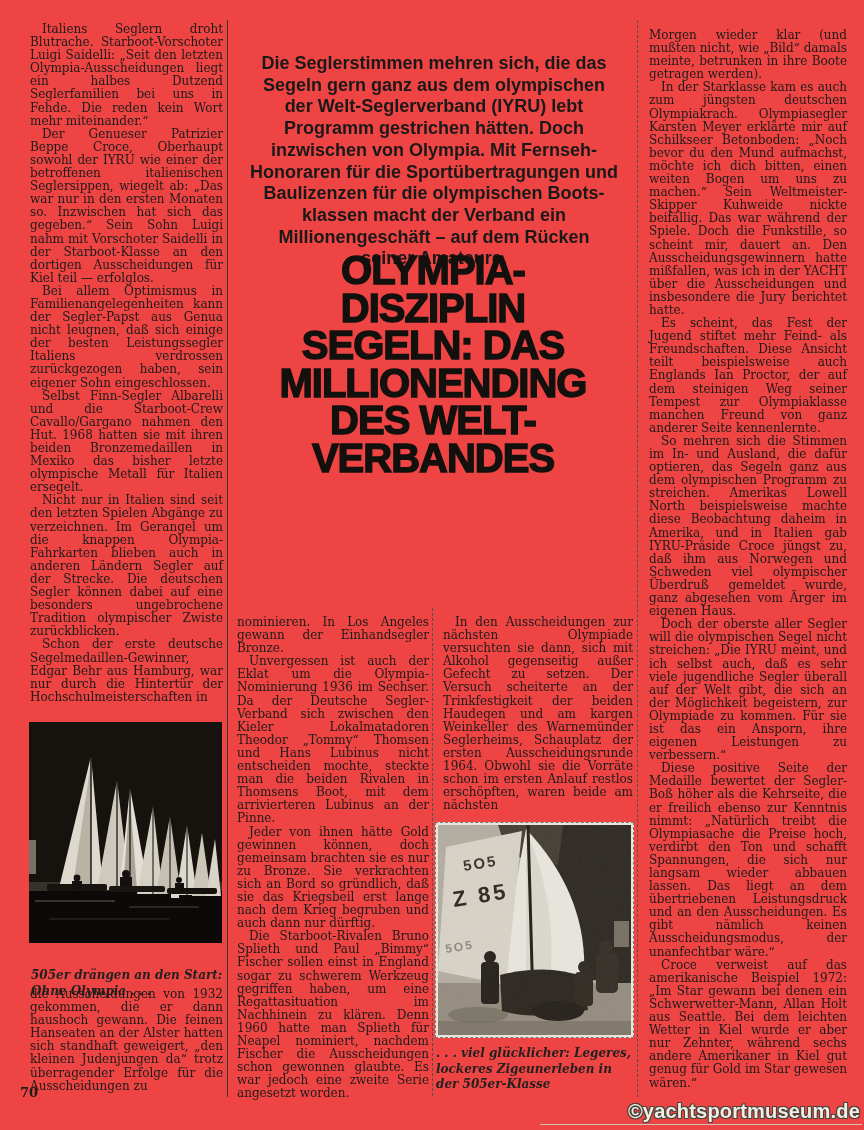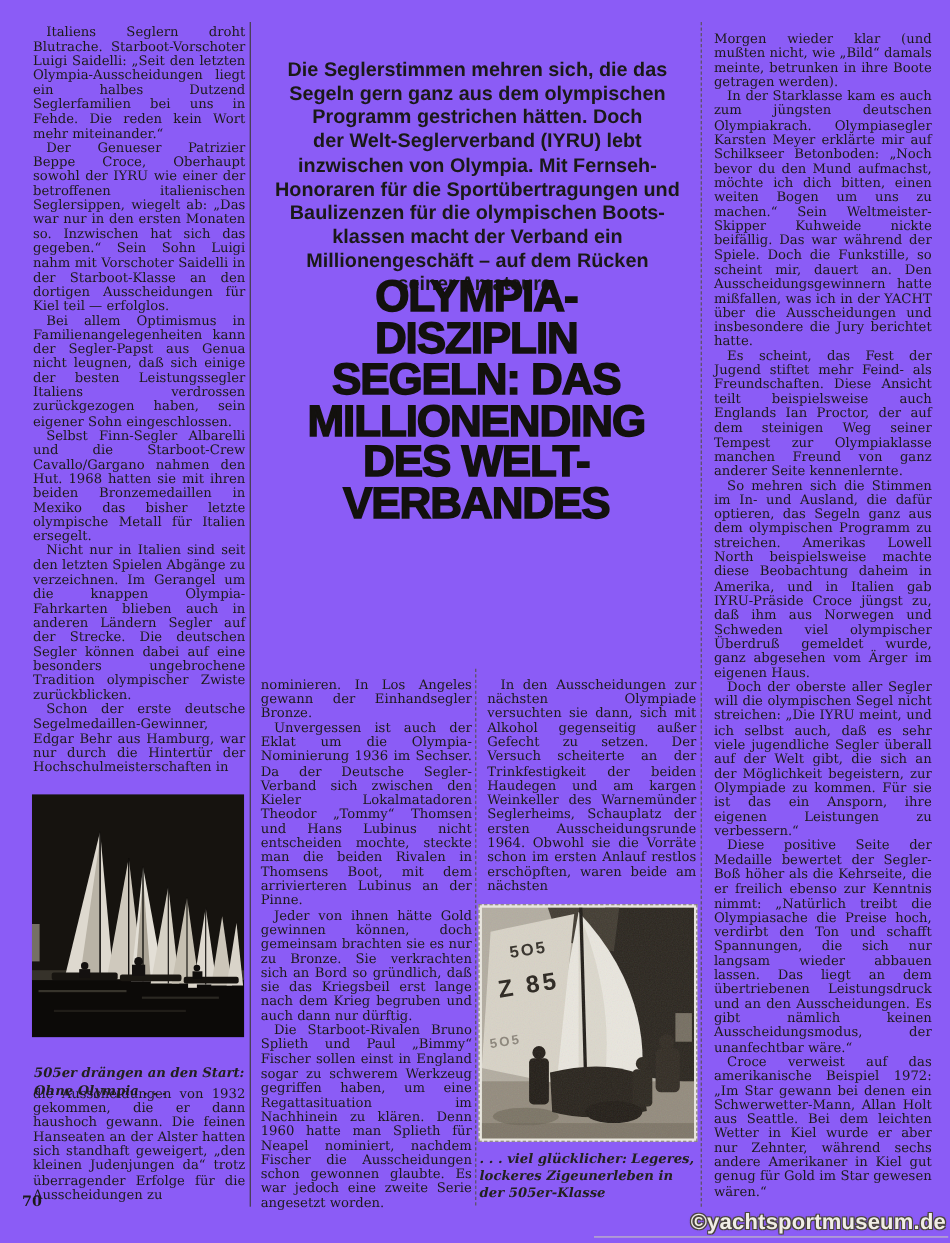--- a/index.html
+++ b/index.html
@@ -1,18 +1,18 @@
 <!DOCTYPE html>
 <html lang="de"><head>
 <meta charset="utf-8">
 <style>
   html,body{margin:0;padding:0;background:#8a8880;}
   .page{
     position:relative;width:864px;height:1130px;margin:0 auto;
-    background:#8b5cf6;overflow:hidden;color:#1c1b19;
+    background:#ef4444;overflow:hidden;color:#1c1b19;
     font-family:"DejaVu Serif",serif;
   }
   
   .col{position:absolute;font-size:12px;line-height:13.1px;text-align:justify;hyphens:auto;-webkit-hyphens:auto;}
   .col p{margin:0;}
   .col p.indent{text-indent:12px;}
   
   .intro{position:absolute;font-family:"Liberation Sans",sans-serif;font-weight:bold;
          font-size:18px;line-height:21.7px;text-align:center;color:#17161４;margin-top:31px;}
   .intro div{white-space:nowrap;color:#1a1918;}
@@ -100,22 +100,22 @@
 
   <div class="pageno" style="left:20px;top:1085px;">70</div>
 
   <div class="rule-v rule-solid" style="left:227px;top:20px;height:1077px;"></div>
   <div class="rule-v rule-dash" style="left:432px;top:608px;height:488px;"></div>
   <div class="rule-v rule-dash" style="left:637px;top:20px;height:1077px;"></div>
 
   <div class="intro" style="left:237px;top:22px;width:394px;">
     <div>Die Seglerstimmen mehren sich, die das</div>
     <div>Segeln gern ganz aus dem olympischen</div>
+    <div>der Welt-Seglerverband (IYRU) lebt</div>
     <div>Programm gestrichen hätten. Doch</div>
-    <div>der Welt-Seglerverband (IYRU) lebt</div>
     <div>inzwischen von Olympia. Mit Fernseh-</div>
     <div>Honoraren für die Sportübertragungen und</div>
     <div>Baulizenzen für die olympischen Boots-</div>
     <div>klassen macht der Verband ein</div>
     <div>Millionengeschäft – auf dem Rücken</div>
     <div>seiner Amateure.</div>
   </div>
 
   <div class="headline" style="left:229px;top:252px;width:408px;">
     <div>OLYMPIA-</div>

